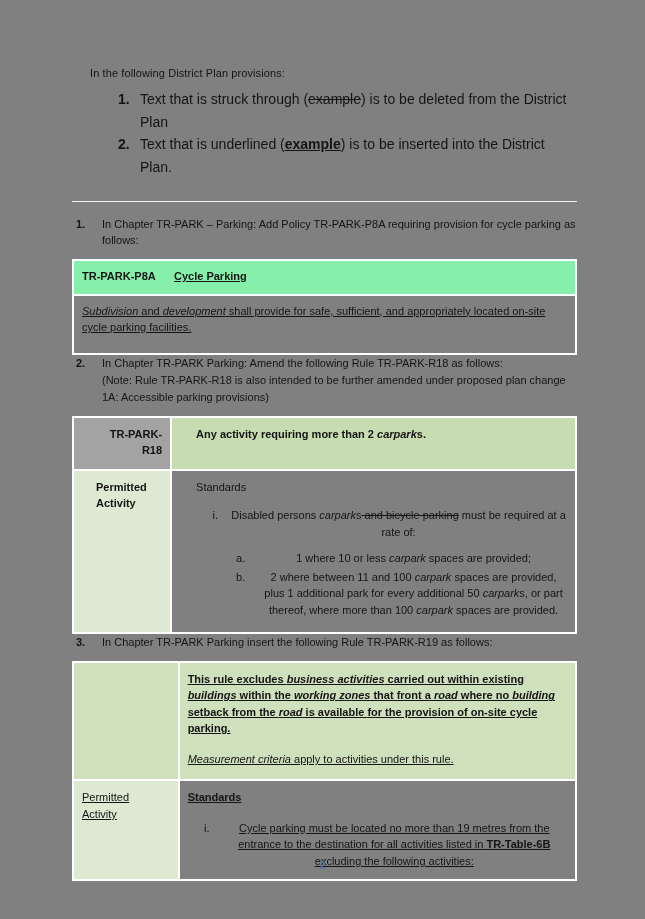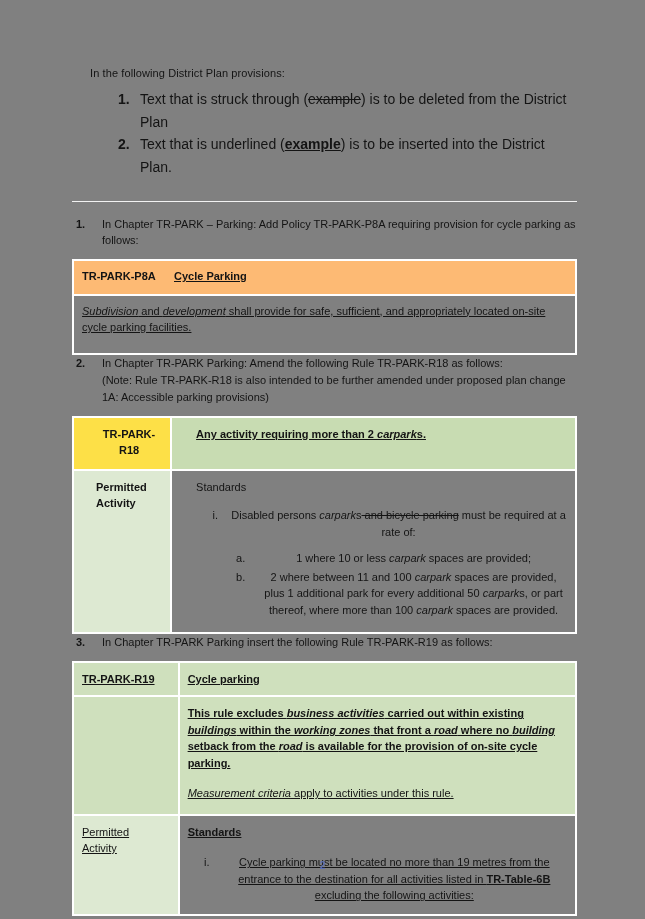--- a/index.html
+++ b/index.html
@@ -104,49 +104,48 @@
     border: 2px solid #ffffff;
     vertical-align: top;
     font-size: 11px;
     line-height: 1.5;
     padding: 6px 8px 8px 8px;
   }
 
   
   .tbl-p8a { margin-top: 14px; margin-bottom: 16px; }
   .tbl-p8a td.hdr {
-    background: #fdba74;
+    background: #86efac;
     font-weight: 700;
     text-decoration: underline;
     padding-top: 7px;
     padding-bottom: 9px;
   }
   .tbl-p8a td.hdr .code { display: inline-block; width: 92px; }
   .tbl-p8a td.body {
     background: transparent;
     height: 42px;
     padding-top: 7px;
   }
 
   
   .tbl-r18 { margin-top: 16px; margin-bottom: 18px; }
   .tbl-r18 td.code-hd {
-    background: #fde047;
-    font-weight: 700;
-    text-align: center;
+    background: #a3a3a3;
+    font-weight: 700;
+    text-align: right;
     padding-left: 22px;
     padding-top: 8px;
     padding-bottom: 10px;
   }
   .tbl-r18 td.activity-hd {
     background: #c8dcb2;
     font-weight: 700;
     padding-left: 24px;
     padding-top: 8px;
-    text-decoration: underline;
   }
   .tbl-r18 td.side {
     background: #dde9d2;
     font-weight: 700;
     padding-left: 22px;
     padding-top: 8px;
   }
   .tbl-r18 td.std {
     background: transparent;
     padding-left: 24px;
@@ -311,24 +310,20 @@
     <p class="clause">
       <span class="num">3.</span><span>In Chapter TR-PARK Parking insert the following Rule TR-PARK-R19 as follows:</span>
     </p>
 
     <table class="dp tbl-r19">
       <colgroup>
           <col style="width:21%">
           <col style="width:79%">
         </colgroup>
       <tbody>
-          <tr>
-        <td class="code-hd">TR-PARK-R19</td>
-        <td class="title-hd">Cycle parking</td>
-      </tr>
       <tr>
         <td>&nbsp;</td>
         <td class="main">
           <p class="para bold uline"><span>This rule excludes </span><span class="ital">business activities</span><span> carried out within existing </span><span class="ital">buildings</span><span> within the </span><span class="ital">working zones</span><span> that front a </span><span class="ital">road</span><span> where no </span><span class="ital">building</span><span> setback from the </span><span class="ital">road</span><span> is available for the provision of on-site cycle parking.</span></p>
 
           <p class="para uline"><span class="ital">Measurement criteria</span><span> apply to activities under this rule.</span></p>
         </td>
       </tr>
       <tr>
         <td class="side side-grey"><span>Permitted</span><br><span>Activity</span></td>

